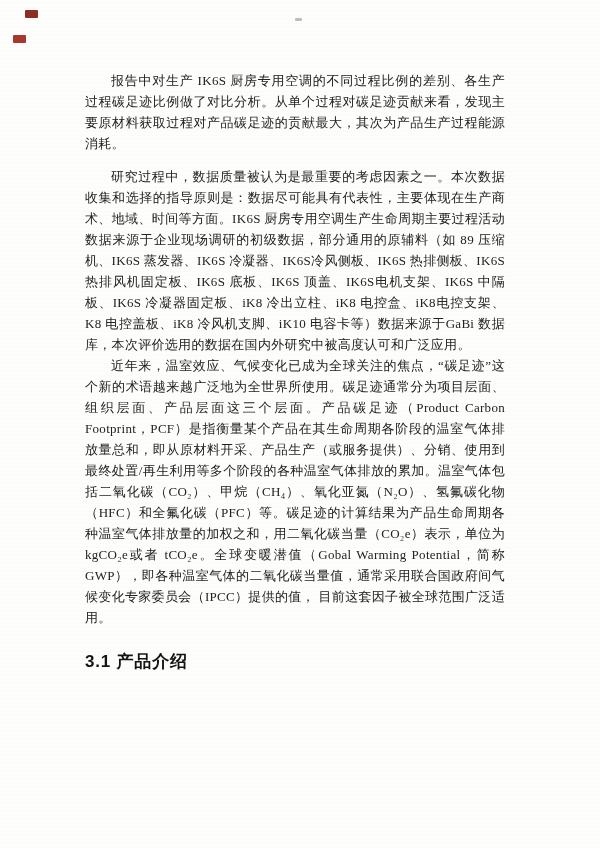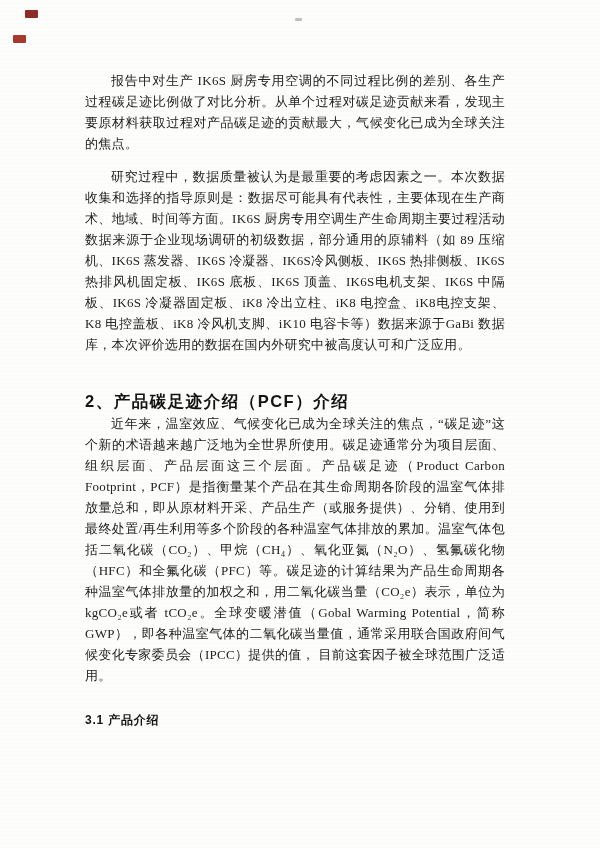--- a/index.html
+++ b/index.html
@@ -47,43 +47,42 @@
     line-height: 24px;
     color: #141414;
     margin: 34px 0 0 0;
     text-indent: 0;
     letter-spacing: 1.5px;
   }
   .heading-l1.sec3 { margin-top: 36px; font-size: 16px; }
   .heading-l2 {
     font-family: "Liberation Sans", "DejaVu Sans", sans-serif;
     font-weight: 700;
-    font-size: 12px;
+    font-size: 17px;
     line-height: 20px;
     color: #141414;
     margin: 24px 0 0 0;
     letter-spacing: 0.8px;
   }
 </style>
 </head>
 <body>
 
 <div class="page">
 
   <div class="stamp stamp-1"></div>
   <div class="stamp stamp-2"></div>
   <div class="speck"></div>
 
   <main class="content">
 
-    <p class="body-para p1">报告中对生产 IK6S 厨房专用空调的不同过程比例的差别、各生产过程碳足迹比例做了对比分析。从单个过程对碳足迹贡献来看，发现主要原材料获取过程对产品碳足迹的贡献最大，气候变化已成为全球关注的焦点。</p>
+    <p class="body-para p1">报告中对生产 IK6S 厨房专用空调的不同过程比例的差别、各生产过程碳足迹比例做了对比分析。从单个过程对碳足迹贡献来看，发现主要原材料获取过程对产品碳足迹的贡献最大，其次为产品生产过程能源消耗。</p>
 
     <p class="body-para p2">研究过程中，数据质量被认为是最重要的考虑因素之一。本次数据收集和选择的指导原则是：数据尽可能具有代表性，主要体现在生产商术、地域、时间等方面。IK6S 厨房专用空调生产生命周期主要过程活动数据来源于企业现场调研的初级数据，部分通用的原辅料（如 89 压缩机、IK6S 蒸发器、IK6S 冷凝器、IK6S冷风侧板、IK6S 热排侧板、IK6S 热排风机固定板、IK6S 底板、IK6S 顶盖、IK6S电机支架、IK6S 中隔板、IK6S 冷凝器固定板、iK8 冷出立柱、iK8 电控盒、iK8电控支架、K8 电控盖板、iK8 冷风机支脚、iK10 电容卡等）数据来源于GaBi 数据库，本次评价选用的数据在国内外研究中被高度认可和广泛应用。</p>
 
-    <h2 class="heading-l1 sec2">2、产品碳足迹介绍（PCF）介绍</h2>
 
     <p class="body-para p3">近年来，温室效应、气候变化已成为全球关注的焦点，“碳足迹”这个新的术语越来越广泛地为全世界所使用。碳足迹通常分为项目层面、组织层面、产品层面这三个层面。产品碳足迹（Product Carbon Footprint，PCF）是指衡量某个产品在其生命周期各阶段的温室气体排放量总和，即从原材料开采、产品生产（或服务提供）、分销、使用到最终处置/再生利用等多个阶段的各种温室气体排放的累加。温室气体包括二氧化碳（CO₂）、甲烷（CH₄）、氧化亚氮（N₂O）、氢氟碳化物（HFC）和全氟化碳（PFC）等。碳足迹的计算结果为产品生命周期各种温室气体排放量的加权之和，用二氧化碳当量（CO₂e）表示，单位为 kgCO₂e或者 tCO₂e。全球变暖潜值（Gobal Warming Potential，简称 GWP），即各种温室气体的二氧化碳当量值，通常采用联合国政府间气候变化专家委员会（IPCC）提供的值， 目前这套因子被全球范围广泛适用。</p>
 
 
     <h3 class="heading-l2">3.1 产品介绍</h3>
 
   </main>
 </div>
 
 </body></html>

